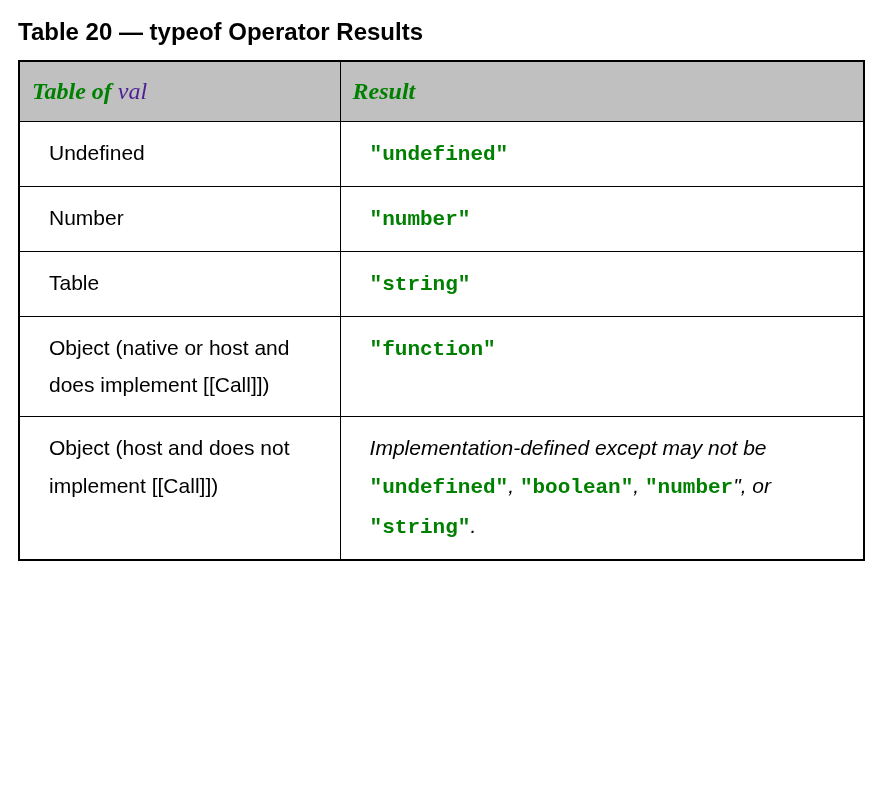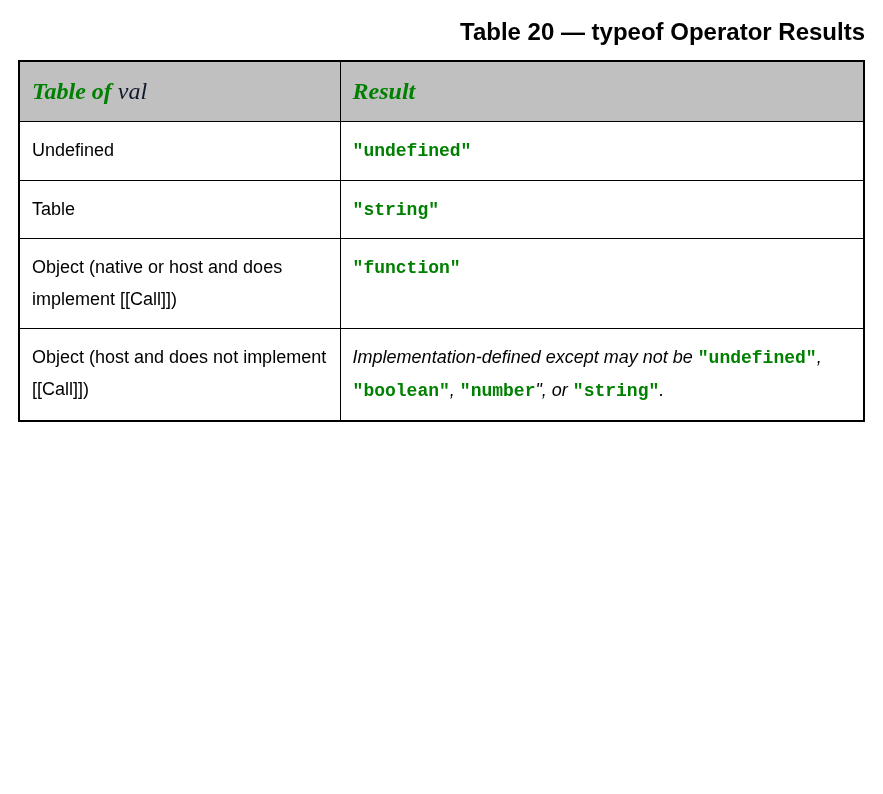--- a/index.html
+++ b/index.html
@@ -7,51 +7,51 @@
       margin: 0;
       padding: 0;
     }
     body {
       font-family: Arial, Helvetica, sans-serif;
       background: #fff;
       padding: 18px;
       width: 883px;
     }
     .caption {
-      text-align: right;
+      text-align: left;
       font-weight: bold;
       font-size: 24px;
       color: #000;
       margin-bottom: 14px;
     }
     table {
       border-collapse: collapse;
       width: 100%;
       border: 2px solid #000;
     }
     th, td {
       border: 1px solid #000;
       text-align: left;
       vertical-align: top;
-      padding: 12px 12px;
-      font-size: 18px;
+      padding: 12px 29px;
+      font-size: 21px;
       line-height: 1.8;
     }
     thead th {
       background: #c0c0c0;
       font-style: italic;
       font-weight: bold;
       color: #008000;
       font-family: "Times New Roman", Times, serif;
       font-size: 24px;
       padding: 8px 12px;
     }
     thead th .header-sub {
       font-weight: normal;
-      color: #0f172a;
+      color: #4c1d95;
     }
     td.type-col {
       width: 38%;
       color: #000;
     }
     td.result-col {
       width: 62%;
       color: #000;
     }
     .code {
@@ -77,20 +77,24 @@
       </th>
       <th>Result</th>
     </tr>
   </thead>
   <tbody>
     <tr>
       <td class="type-col">Undefined</td>
       <td class="result-col"><span class="code">"undefined"</span></td>
     </tr>
     <tr>
+      <td class="type-col">Number</td>
+      <td class="result-col"><span class="code">"number"</span></td>
+    </tr>
+    <tr>
       <td class="type-col">Table</td>
       <td class="result-col"><span class="code">"string"</span></td>
     </tr>
     <tr>
       <td class="type-col">Object (native or host and does implement [[Call]])</td>
       <td class="result-col"><span class="code">"function"</span></td>
     </tr>
     <tr>
       <td class="type-col">Object (host and does not implement [[Call]])</td>
       <td class="result-col">

